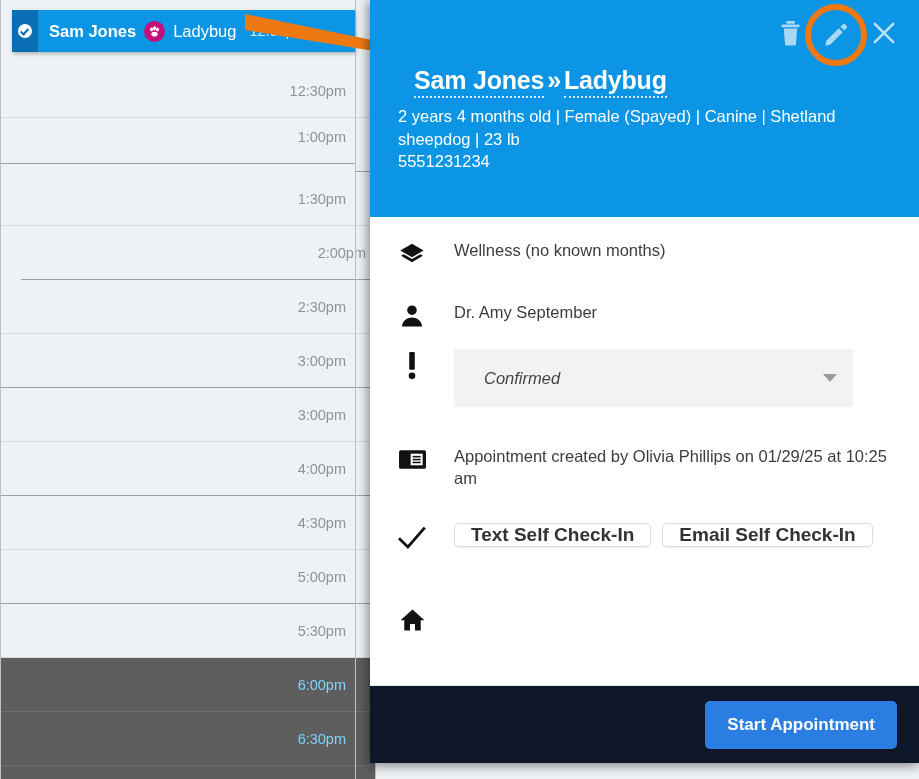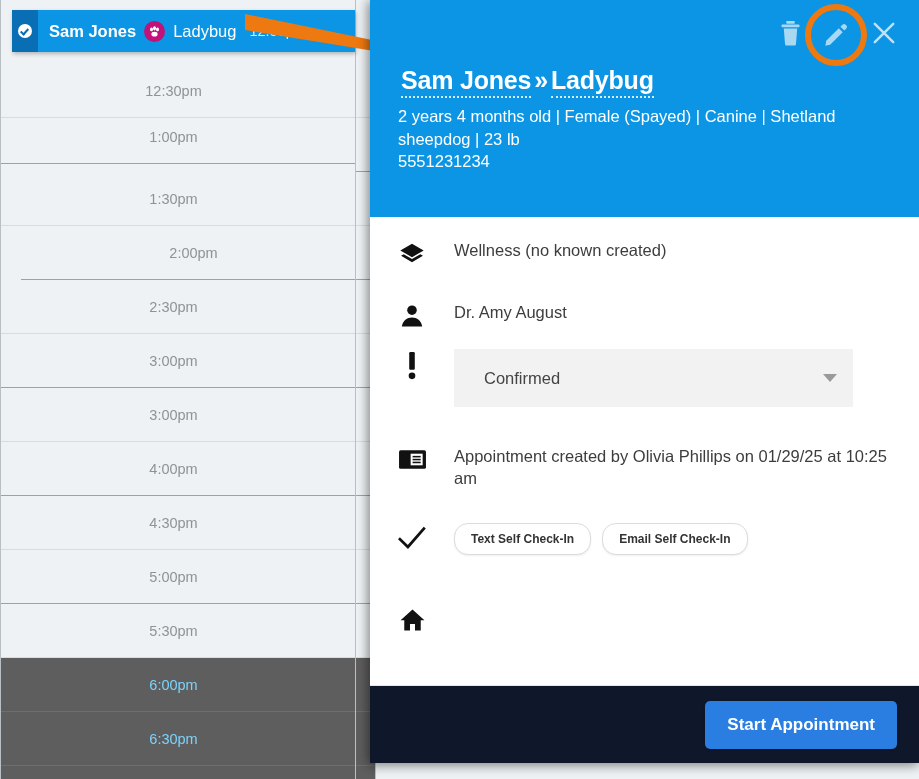--- a/index.html
+++ b/index.html
@@ -39,21 +39,21 @@
     width: 354px;
     height: 54px;
     box-sizing: border-box;
     border-bottom: 1px solid #d6dce0;
     color: #8e9396;
     font-size: 14.5px;
     text-align: right;
     padding-right: 9px;
     display: flex;
     align-items: center;
-    justify-content: center;
+    justify-content: flex-end;
   }
   .slot.hour { border-bottom: 1px solid #9aa2a7; }
   .slot.closed { background: #5e5e5e; color: #7dd3fc; border-bottom-color: #6e6e6e; }
 
   .slot-right {
     position: absolute;
     left: 356px;
     width: 19px;
     height: 54px;
     box-sizing: border-box;
@@ -181,21 +181,21 @@
     position: absolute;
     left: 50%; top: 50%;
     width: 62px; height: 62px;
     margin-left: -31px; margin-top: -31px;
     border: 6px solid #ee7911;
     border-radius: 50%;
     box-sizing: border-box;
     pointer-events: none;
   }
   #panel-title {
-    margin: 56px 0 0 3px;
+    margin: 56px 0 0 16px;
     font-size: 25px;
     font-weight: bold;
     line-height: 1.15;
     letter-spacing: -0.2px;
   }
   .dotted-link {
     border-bottom: 2px dotted rgba(255,255,255,0.82);
     padding-bottom: 2px;
     cursor: pointer;
   }
@@ -255,39 +255,40 @@
     width: 399px;
     height: 58px;
     background: #f2f2f2;
     border: none;
     display: flex;
     align-items: center;
     padding: 0 16px 0 30px;
     box-sizing: border-box;
     justify-content: space-between;
     cursor: pointer;
+    font-style: italic;
   }
   .status-select-label {
     font-size: 16.5px;
     color: #444444;
   }
   .caret {
     width: 0; height: 0;
     border-left: 7px solid transparent;
     border-right: 7px solid transparent;
     border-top: 8px solid #9a9a9a;
   }
 
   .checkin-buttons { display: flex; gap: 11px; }
   .checkin-btn {
     background: #ffffff;
     border: 1px solid #dcdcdc;
-    border-radius: 14px;
-    padding: 8px 16px;
-    font-size: 12px;
+    border-radius: 5px;
+    padding: 0 16px;
+    font-size: 19px;
     font-weight: bold;
     color: #333333;
     font-family: "Liberation Sans", sans-serif;
     cursor: pointer;
     box-shadow: 0 1px 2px rgba(0,0,0,0.07);
   }
 
   .room-input {
     width: 399px;
     height: 58px;
@@ -455,33 +456,33 @@
   <div id="panel-body">
 
     <div class="row" id="row-type">
       <div class="row-icon">
         <svg width="28" height="28" viewBox="0 0 24 24" aria-hidden="true">
           <path d="M12 2.3 L22 8.1 L12 13.9 L2 8.1 Z" fill="#111111"></path>
           <path d="M2.6 12.7 L4.9 11.4 L12 15.5 L19.1 11.4 L21.4 12.7 L12 18.2 Z" fill="#111111"></path>
         </svg>
       </div>
       <div class="row-content">
-        <div class="row-text">Wellness (no known created)</div>
+        <div class="row-text">Wellness (no known months)</div>
       </div>
     </div>
 
     <div class="row" id="row-doctor">
       <div class="row-icon">
         <svg width="26" height="26" viewBox="0 0 24 24" aria-hidden="true">
           <circle cx="12" cy="6.6" r="4.4" fill="#111111"></circle>
           <path d="M2.6 21.6 C3.6 15.9 7.4 13.3 12 13.3 C16.6 13.3 20.4 15.9 21.4 21.6 Z" fill="#111111"></path>
         </svg>
       </div>
       <div class="row-content">
-        <div class="row-text">Dr. Amy August</div>
+        <div class="row-text">Dr. Amy September</div>
       </div>
     </div>
 
     <div class="row" id="row-status">
       <div class="row-icon">
         <svg width="26" height="30" viewBox="0 0 16 28" aria-hidden="true">
           <rect x="5.4" y="1" width="5.2" height="16.5" rx="1" fill="#111111"></rect>
           <circle cx="8" cy="23.2" r="3.1" fill="#111111"></circle>
         </svg>
       </div>

